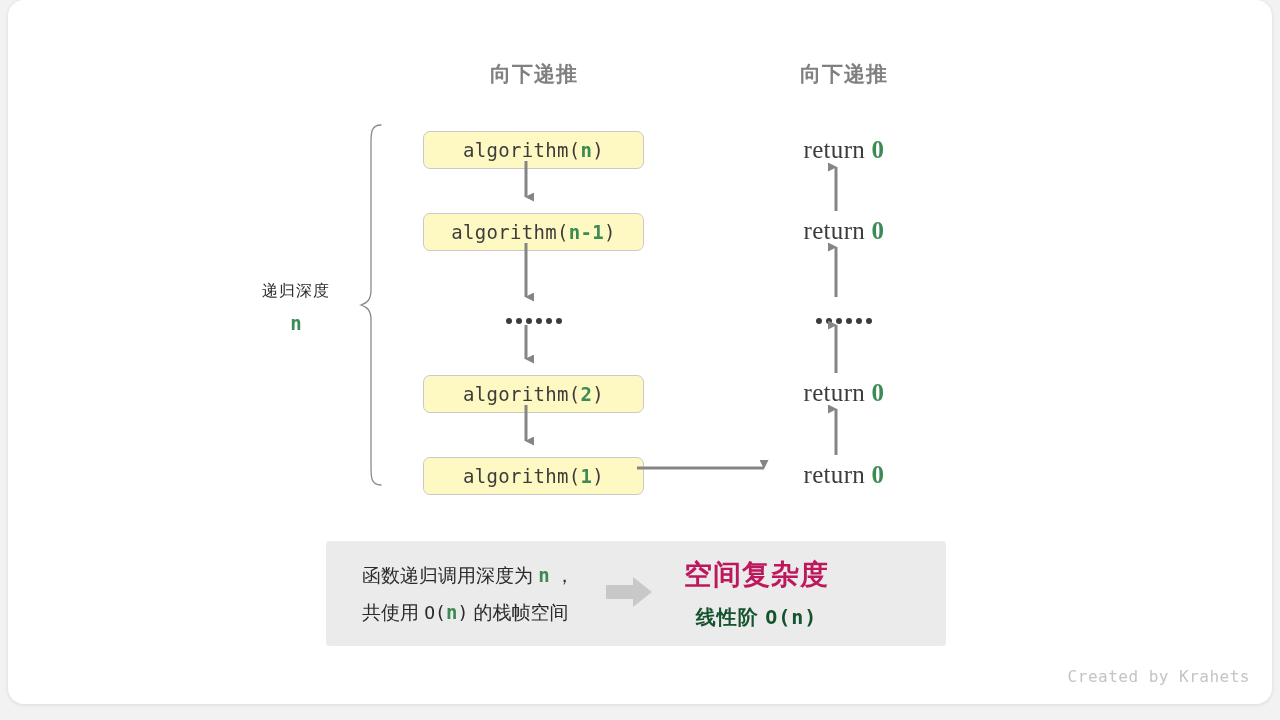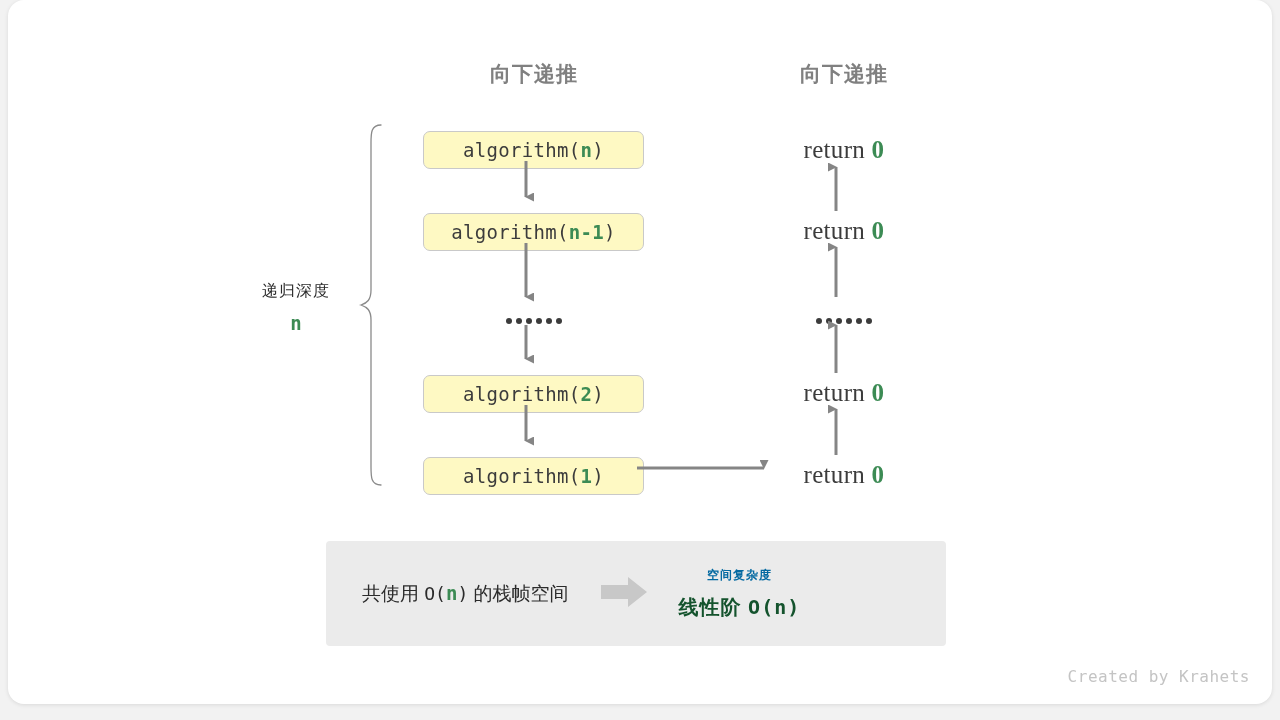--- a/index.html
+++ b/index.html
@@ -178,23 +178,23 @@
     margin-left: 32px;
     flex: none;
   }
   .summary-right {
     margin-left: 30px;
     text-align: center;
     white-space: nowrap;
   }
   .summary-right .t1 {
     display: block;
-    font-size: 12px;
-    font-weight: bold;
-    color: #0369a1;
+    font-size: 28px;
+    font-weight: bold;
+    color: #be185d;
     letter-spacing: 1px;
   }
   .summary-right .t2 {
     display: block;
     margin-top: 10px;
     font-size: 20px;
     font-weight: bold;
     color: #14532d;
     letter-spacing: 1px;
   }
@@ -314,20 +314,25 @@
                L 363,290
                C 363,300 359,303 353,305
                C 359,307 363,310 363,320
                L 363,467
                C 363,477 363,485 373,485" stroke="#8a8a8a" stroke-width="1.3" fill="none" stroke-linecap="round"></path>
     </svg>
 
     <div class="summary">
       <div class="summary-left">
         <div>
+          <span>函数递归调用深度为</span>
+          <span class="g">n</span>
+          <span>，</span>
+        </div>
+        <div>
           <span>共使用</span>
           <span class="mono">O(</span><span class="g">n</span><span class="mono">)</span>
           <span>的栈帧空间</span>
         </div>
       </div>
 
       <div class="block-arrow">
         <svg width="48" height="34" viewBox="0 0 48 34">
           <path d="M0,10 L27,10 L27,2 L46,17 L27,32 L27,24 L0,24 Z" fill="#c8c8c8"></path>
         </svg>

